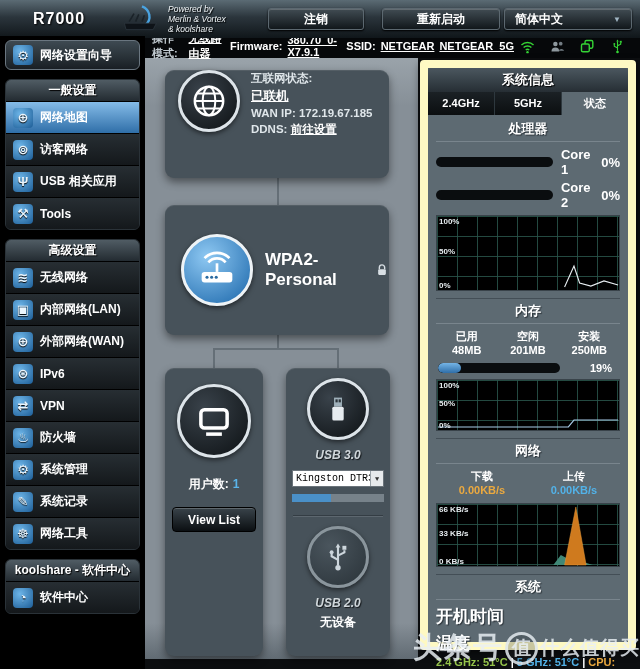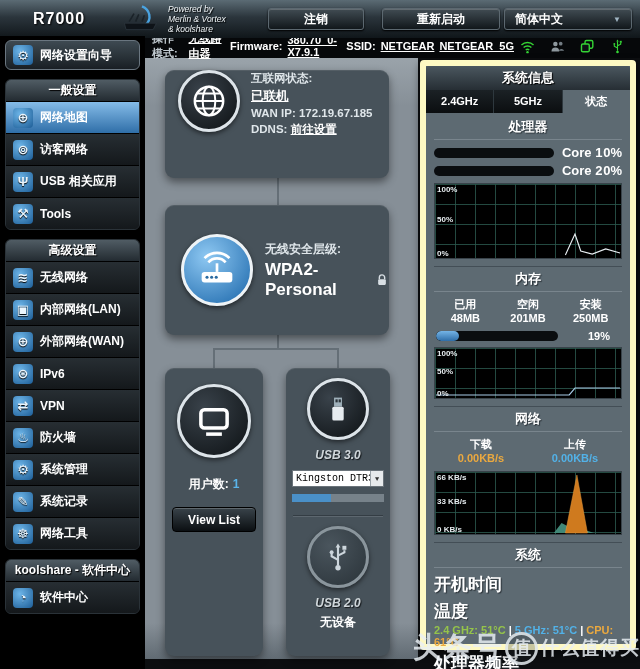--- a/index.html
+++ b/index.html
@@ -85,21 +85,21 @@
     display:flex; align-items:center; justify-content:center; font-size:7px; color:#333; }
   .usb-progress { width:92px; height:8px; background:#77828a; margin:0 auto; }
   .usb-progress .fill { width:42%; height:100%; background:#4a90c8; }
   .usb-div { height:1px; background:#343d44; box-shadow:0 1px 0 #5d676f; margin:13px 7px 10px; }
   #usb2-circle { width:56px; height:56px; margin:6px auto 8px; border-color:#8a959c;
     background:radial-gradient(circle at 35% 30%, #4a555d, #2a3339); }
   .usb2-status { font-size:12px; color:#fff; font-weight:bold; margin-top:4px; }
 
   
   .sysinfo { position:absolute; left:420px; top:60px; width:216px; height:590px; background:#5d6a72;
-    border:6px solid #fef9c3; border-radius:4px; z-index:2; box-shadow:0 3px 8px rgba(0,0,0,.5); }
+    border:8px solid #fef9c3; border-radius:4px; z-index:2; box-shadow:0 3px 8px rgba(0,0,0,.5); }
   .si-header { height:24px; line-height:24px; text-align:center; font-weight:bold; font-size:13px; color:#fff;
     background:linear-gradient(#4b575f,#262e34); text-shadow:1px 1px 1px #000; border-radius:2px 2px 0 0; }
   .si-tabs { display:flex; height:23px; }
   .si-tab { flex:1; text-align:center; line-height:23px; color:#fff; font-weight:bold; font-size:11px;
     background:linear-gradient(#1b2125,#0b0e10); border-right:1px solid #2e383e; cursor:pointer; }
   .si-tab:last-child { border-right:none; }
   .si-tab.active { background:#5d6a72; }
   .si-body { padding:2px 8px 0; }
   .sec-title { text-align:center; color:#fff; font-weight:bold; font-size:13px; padding:3px 0;
     border-bottom:1px solid #79858d; margin-bottom:5px; text-shadow:1px 1px 1px #2a3238; }
@@ -315,21 +315,20 @@
         <svg viewBox="0 0 24 24" width="46" height="46">
           <path d="M7.5 8 A 6 6 0 0 1 16.5 8 M5.5 5.8 A 9 9 0 0 1 18.5 5.8" stroke="#fff" stroke-width="1.4" fill="none"></path>
           <path d="M12 8.5 V13" stroke="#fff" stroke-width="1.4"></path>
           <rect x="4" y="13" width="16" height="5.5" rx="1.5" fill="#fff"></rect>
           <circle cx="6.8" cy="15.8" r="0.8" fill="#2a6aa0"></circle>
           <circle cx="9.2" cy="15.8" r="0.8" fill="#2a6aa0"></circle>
           <circle cx="11.6" cy="15.8" r="0.8" fill="#2a6aa0"></circle>
         </svg>
       </div>
       <div>
-        <div class="sec-label">无线安全层级:</div>
         <div class="sec-value">
           <span>WPA2-Personal</span>
           <span class="lock-icon">
             <svg viewBox="0 0 20 20">
               <path d="M6.2 9 V6.5 a3.8 3.8 0 0 1 7.6 0 V9" stroke="#d8dfe4" stroke-width="2" fill="none"></path>
               <rect x="4.5" y="9" width="11" height="8" rx="1.5" fill="#d8dfe4"></rect>
             </svg>
           </span>
         </div>
       </div>

